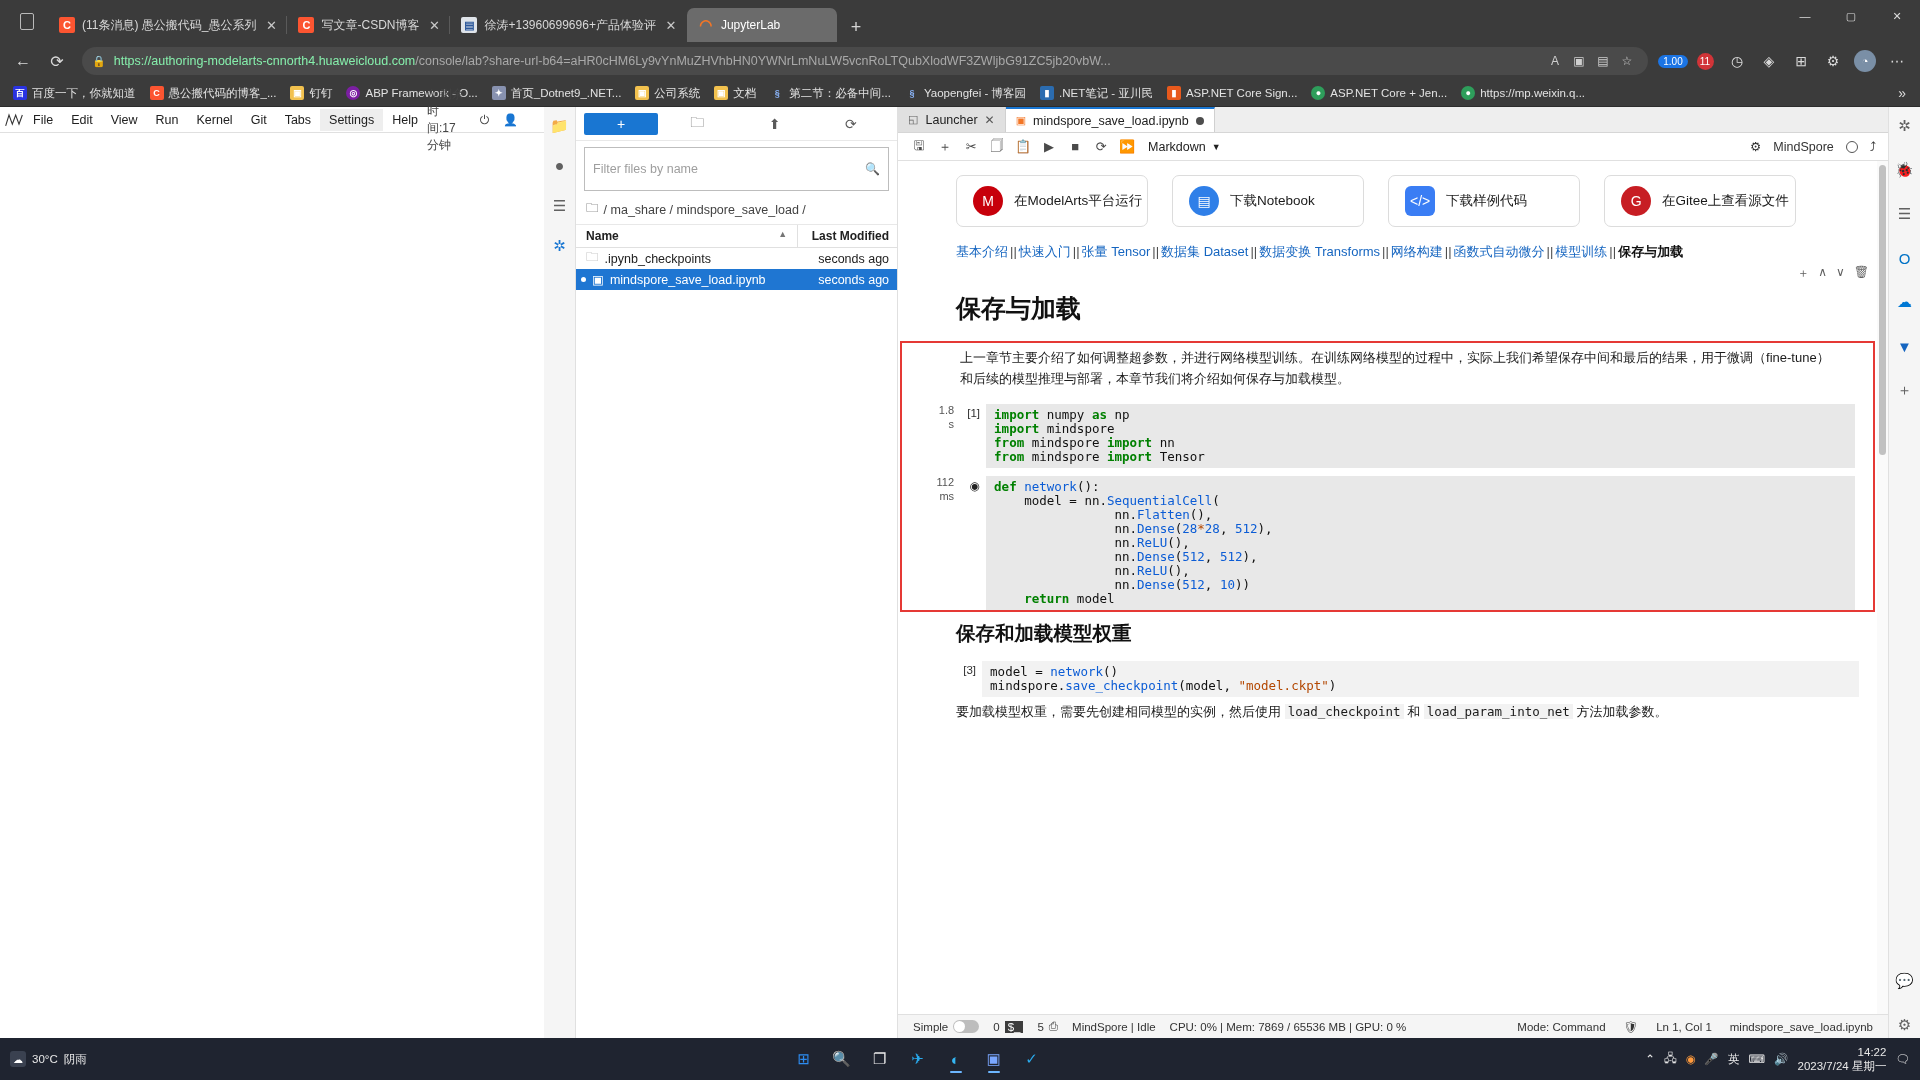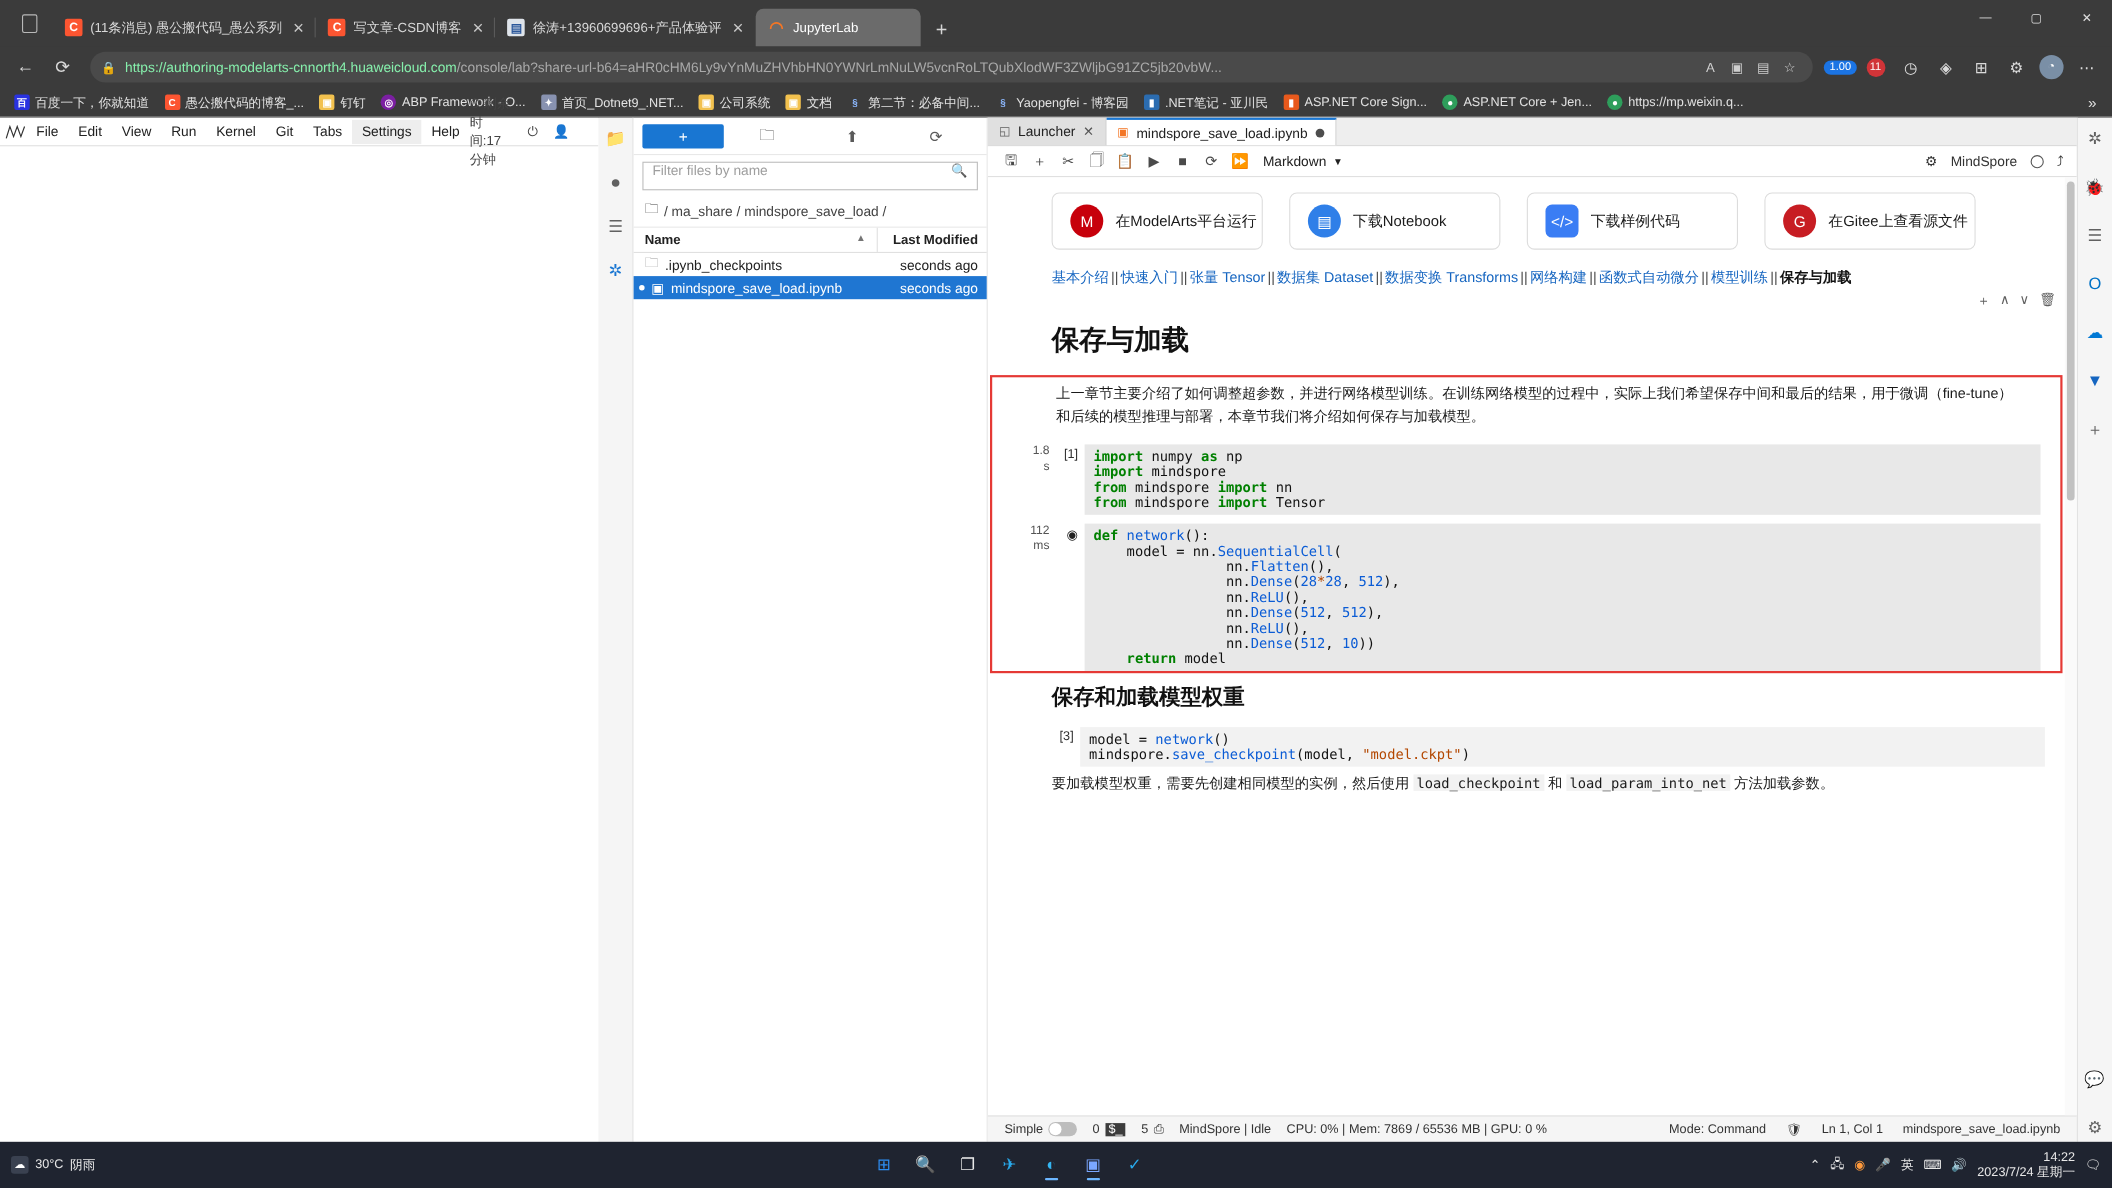--- a/index.html
+++ b/index.html
@@ -133,22 +133,22 @@
              font-size: 15px; }
   .rail-ic.sel { color: #1976d2; }
 
   .filebrowser { width: 322px; flex: 0 0 322px; border-right: 1px solid #e0e0e0;
                  display: flex; flex-direction: column; background: #fff; }
   .fb-toolbar { height: 34px; display: flex; align-items: center; gap: 0; padding: 0 8px;
                 border-bottom: 1px solid #e8e8e8; }
   .fb-newbtn { background: #1976d2; color: #fff; border: none; border-radius: 2px;
                width: 74px; height: 22px; font-size: 14px; line-height: 1; }
   .fb-tool { flex: 1 1 auto; text-align: center; color: #5a5a5a; font-size: 14px; }
-  .fb-filter { margin: 6px 8px 4px 8px; height: 26px; border: 1px solid #bdbdbd;
-               display: flex; padding: 0 8px; font-size: 12.5px; color: #9e9e9e; }
+  .fb-filter { margin: 6px 8px 4px 8px; height: 44px; border: 1px solid #bdbdbd;
+               display: flex; align-items: center; padding: 0 8px; font-size: 12.5px; color: #9e9e9e; }
   .fb-filter .sicon { margin-left: auto; color: #616161; font-size: 12px; }
   .fb-breadcrumb { display: flex; align-items: center; gap: 5px; padding: 4px 10px;
                    font-size: 12.5px; color: #424242; border-bottom: 1px solid #e8e8e8;}
   .fb-header { display: flex; font-size: 12px; font-weight: bold; color: #212121;
                border-bottom: 1px solid #e0e0e0; }
   .fb-header .c1 { flex: 1 1 auto; padding: 4px 10px; display: flex; align-items: flex-start; }
   .fb-header .c1 .caret { margin-left: auto; font-size: 9px; color: #757575; }
   .fb-header .c2 { width: 100px; flex: 0 0 100px; padding: 4px 8px; text-align: right;
                    border-left: 1px solid #e0e0e0; }
   .fb-row { display: flex; align-items: center; font-size: 12.5px; color: #212121; height: 21px; }

